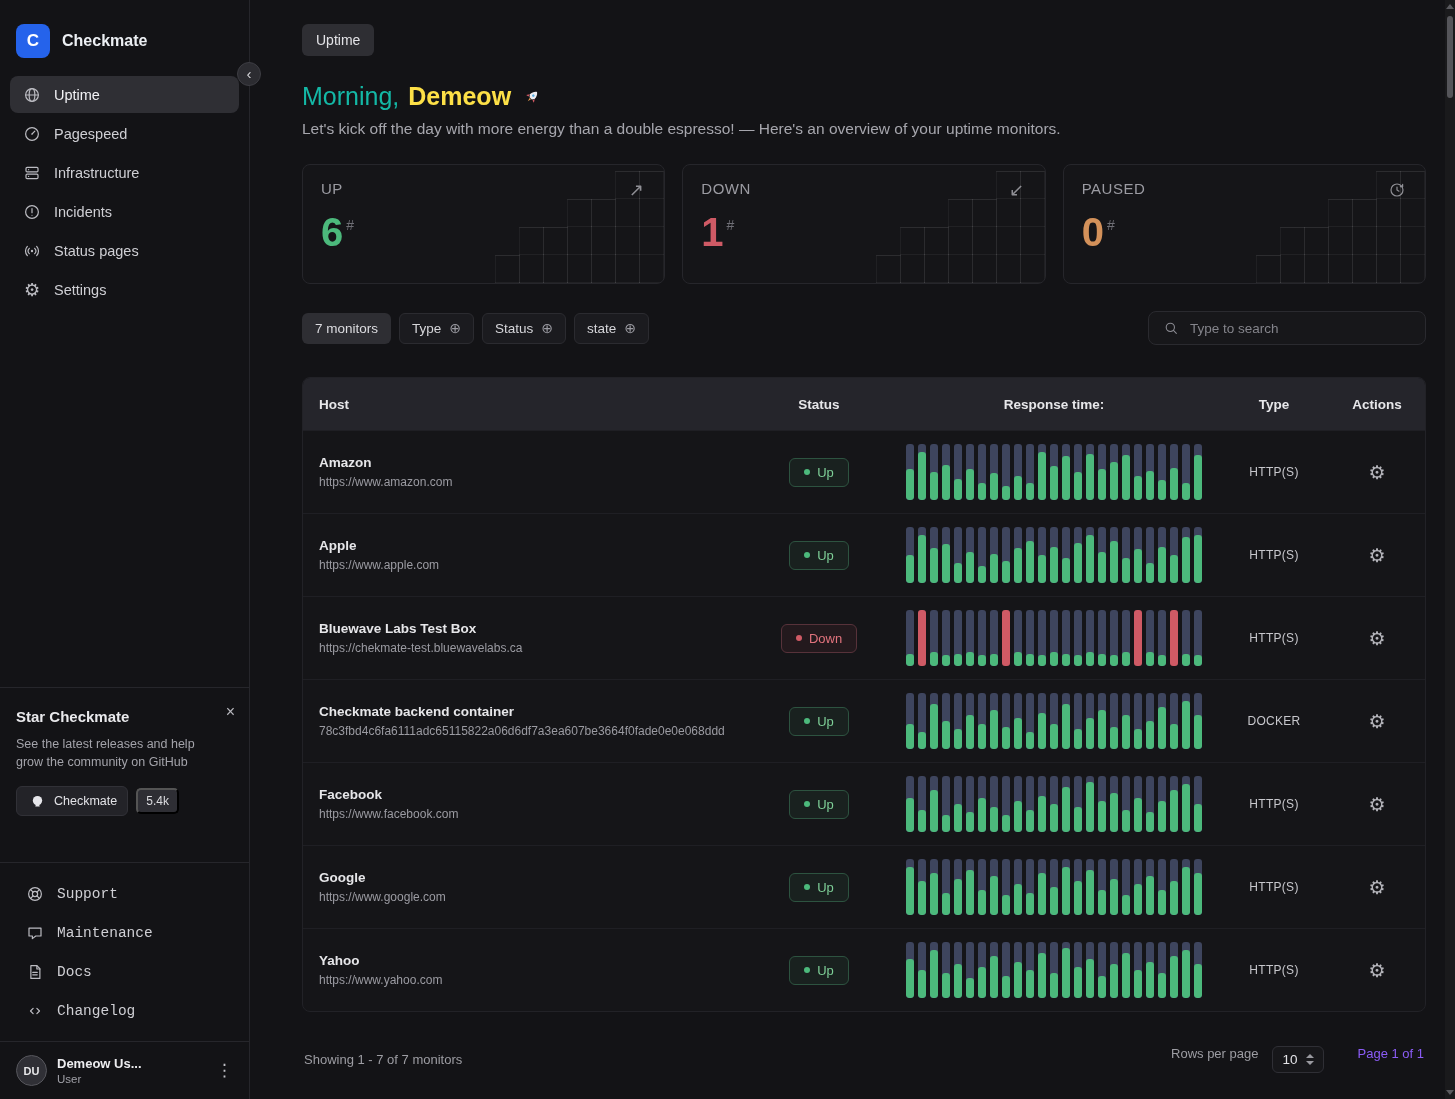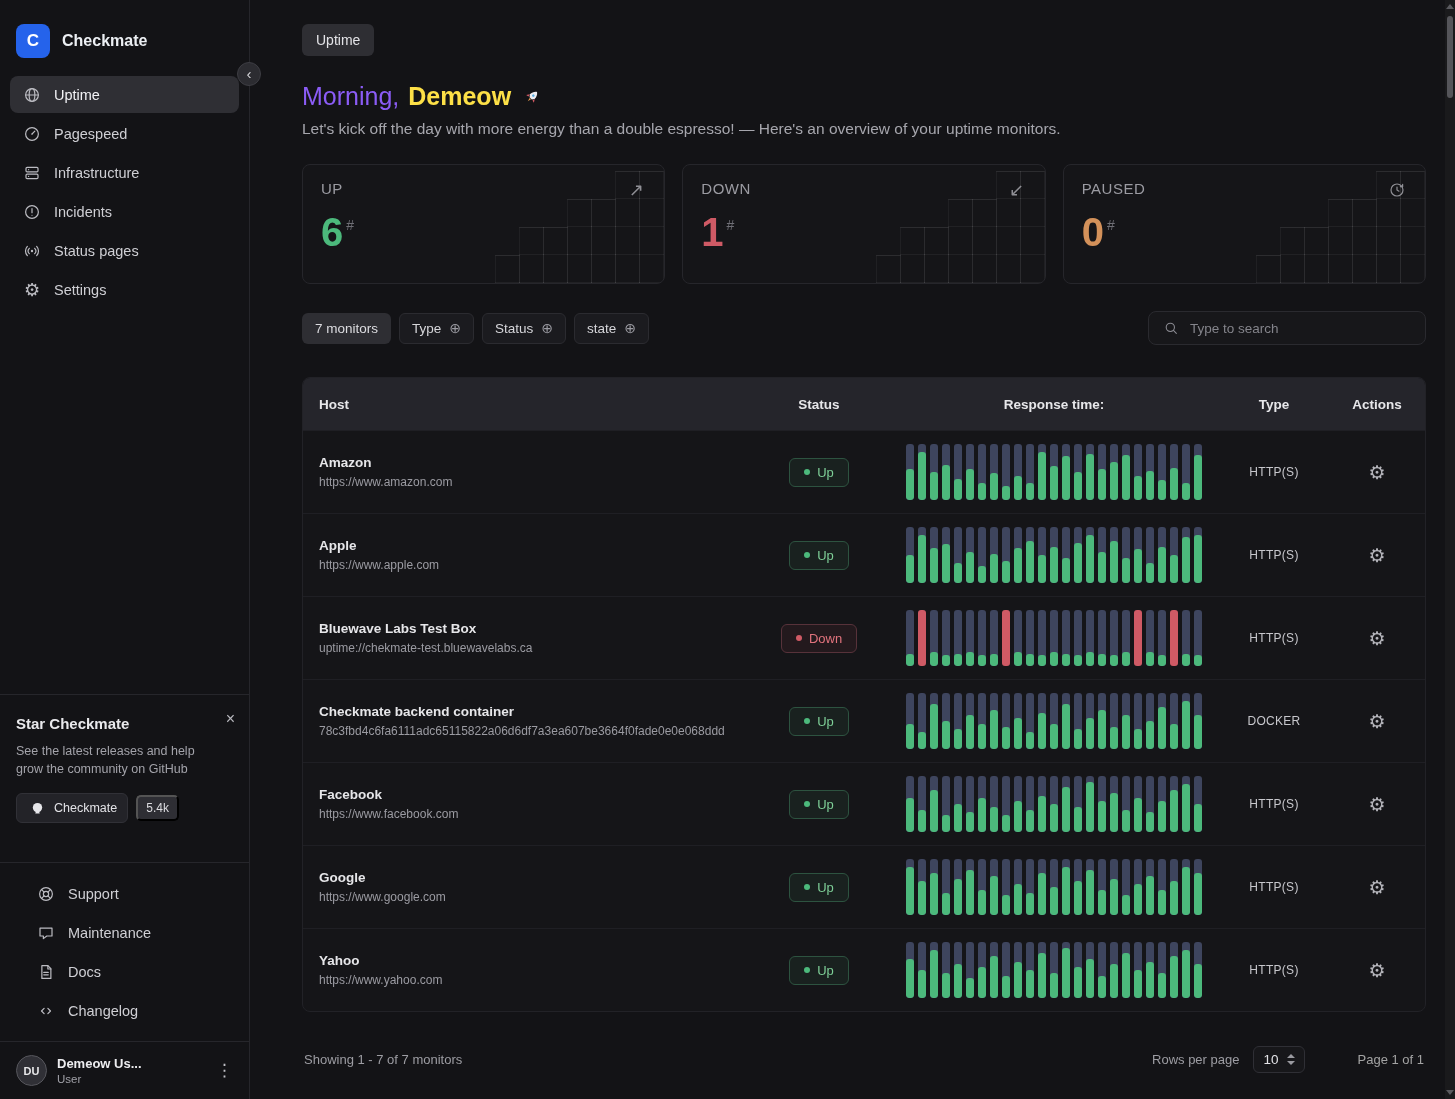--- a/index.html
+++ b/index.html
@@ -30,36 +30,36 @@
   .star-title{font-size:15px;font-weight:600;color:#e9e9ec;}
   .star-close{position:absolute;top:16px;right:14px;background:none;border:none;color:#b9b9bf;
     font-size:16px;cursor:pointer;line-height:1;}
   .star-body{margin-top:10px;font-size:12.5px;line-height:1.5;color:#a3a3aa;max-width:205px;}
   .star-gh-row{margin-top:14px;display:flex;align-items:center;gap:8px;}
   .gh-pill{display:flex;align-items:center;gap:7px;background:#232328;border:1px solid #313137;
     border-radius:6px;padding:4px 10px;font-size:12.5px;color:#e2e2e6;cursor:pointer;}
   .gh-pill svg{width:15px;height:15px;}
   .star-count{background:#2e2e34;border-radius:5px;padding:4px 8px;font-size:12px;color:#dcdce0;cursor:pointer;}
 
-  .secondary-nav{border-top:1px solid #26262b;margin-top:21px;padding:12px 24px;}
+  .secondary-nav{border-top:1px solid #26262b;margin-top:28px;padding:12px 13px;font-family:Liberation Mono, monospace;}
   .user-row{border-top:1px solid #26262b;padding:13px 16px;display:flex;align-items:center;gap:10px;}
   .avatar{width:31px;height:31px;border-radius:50%;background:#303036;border:1px solid #56565c;
     display:flex;align-items:center;justify-content:center;font-size:11px;font-weight:700;color:#e8e8ea;}
   .user-name{font-size:13px;font-weight:600;color:#ededf0;line-height:1.3;}
   .user-role{font-size:11.5px;color:#a0a0a7;}
   .moon-btn{margin-left:auto;background:none;border:none;cursor:pointer;padding:2px;}
   .moon{width:17px;height:17px;border-radius:50%;box-shadow:inset -6px 2px 0 0 #d9d9de;}
   .dots-btn{background:none;border:none;color:#c0c0c6;font-size:17px;cursor:pointer;margin-left:10px;line-height:1;}
 
   
   .main{flex:1;padding:24px 29px 0 52px;position:relative;min-width:0;}
   .page-chip{display:inline-block;background:#2e2e33;color:#e3e3e7;font-size:14px;
     padding:8px 14px;border-radius:6px;cursor:pointer;border:none;font-family:inherit;}
   .greeting{margin-top:26px;display:flex;align-items:center;gap:9px;font-size:25px;}
-  .greet-prefix{color:#8b5cf6;font-weight:400;}
+  .greet-prefix{color:#14b8a6;font-weight:400;}
   .greet-name{color:#fde047;font-weight:700;}
   .rocket{width:24px;height:24px;}
   .subtitle{margin-top:9px;font-size:15.5px;color:#a6a6ad;}
 
   .stat-cards{display:flex;gap:17px;margin-top:26px;}
   .stat-card{flex:1;height:120px;border:1px solid #26262b;border-radius:8px;background:#151518;
     position:relative;padding:15px 18px;overflow:hidden;}
   .stat-top{display:flex;justify-content:space-between;align-items:flex-start;position:relative;z-index:1;}
   .stat-label{font-size:15px;letter-spacing:.5px;color:#9b9ba2;}
   .stat-icon{color:#8f8f95;}
@@ -104,27 +104,27 @@
   .badge.down .dot{background:var(--red,#d8606b);}
   .cell.chart{display:flex;justify-content:center;}
   .bars{display:flex;gap:4px;align-items:flex-end;height:56px;}
   .bar{width:8px;height:100%;background:var(--bar-base,#3e455e);border-radius:3px;position:relative;overflow:hidden;flex:none;}
   .bar .fill{position:absolute;left:0;right:0;bottom:0;background:var(--green,#4cb97c);border-radius:3px;}
   .bar.red{background:var(--red,#b3525e);}
   .cell.type{font-size:12px;color:#c7c7cc;letter-spacing:.3px;}
   .gear-btn{background:none;border:none;color:#b5b5bb;font-size:19px;cursor:pointer;line-height:1;}
 
   .table-footer{margin-top:34px;display:flex;align-items:center;font-size:13px;color:#9d9da3;padding:0 2px;}
-  .footer-right{margin-left:auto;display:flex;align-items:center;gap:14px;}
+  .footer-right{margin-left:auto;display:flex;gap:14px;}
   .rpp-select{display:flex;align-items:center;gap:8px;border:1px solid #2f2f35;border-radius:6px;
     padding:5px 9px;font-size:13.5px;color:#e3e3e7;background:#17171a;cursor:pointer;}
   .sel-arrows{display:flex;flex-direction:column;gap:3px;}
   .tri-up{width:0;height:0;border-left:4px solid transparent;border-right:4px solid transparent;border-bottom:4px solid #9a9aa0;}
   .tri-down{width:0;height:0;border-left:4px solid transparent;border-right:4px solid transparent;border-top:4px solid #9a9aa0;}
-  .page-indicator{margin-left:39px;color:#a3a3a3;}
+  .page-indicator{margin-left:20px;color:#8b5cf6;}
 
   
   .os-scrollbar{position:fixed;right:0;top:0;width:10px;height:100%;background:#1a1a1c;z-index:10;}
   .sb-thumb{position:absolute;left:2px;top:16px;width:6px;height:82px;border-radius:3px;background:#55555a;}
   .sb-arrow{position:absolute;left:1px;width:0;height:0;border-left:4px solid transparent;border-right:4px solid transparent;}
   .sb-arrow.up{top:4px;border-bottom:5px solid #5a5a5f;}
   .sb-arrow.down{bottom:4px;border-top:5px solid #5a5a5f;}
 </style>
 </head>
 <body>
@@ -577,21 +577,21 @@
               </span>
     </div>
     <div class="cell type">HTTP(S)</div>
     <div class="cell actions">
       <button class="gear-btn">⚙</button>
     </div>
   </div>
           <div class="trow">
     <div class="cell host">
       <div class="host-name">Bluewave Labs Test Box</div>
-      <div class="host-url">uptime://chekmate-test.bluewavelabs.ca</div>
+      <div class="host-url">https://chekmate-test.bluewavelabs.ca</div>
     </div>
     <div class="cell status">
       <span class="badge down">
         <span class="dot"></span>
         <span class="badge-text">Down</span>
       </span>
     </div>
     <div class="cell chart">
       <span class="bars">
                 <span class="bar">

